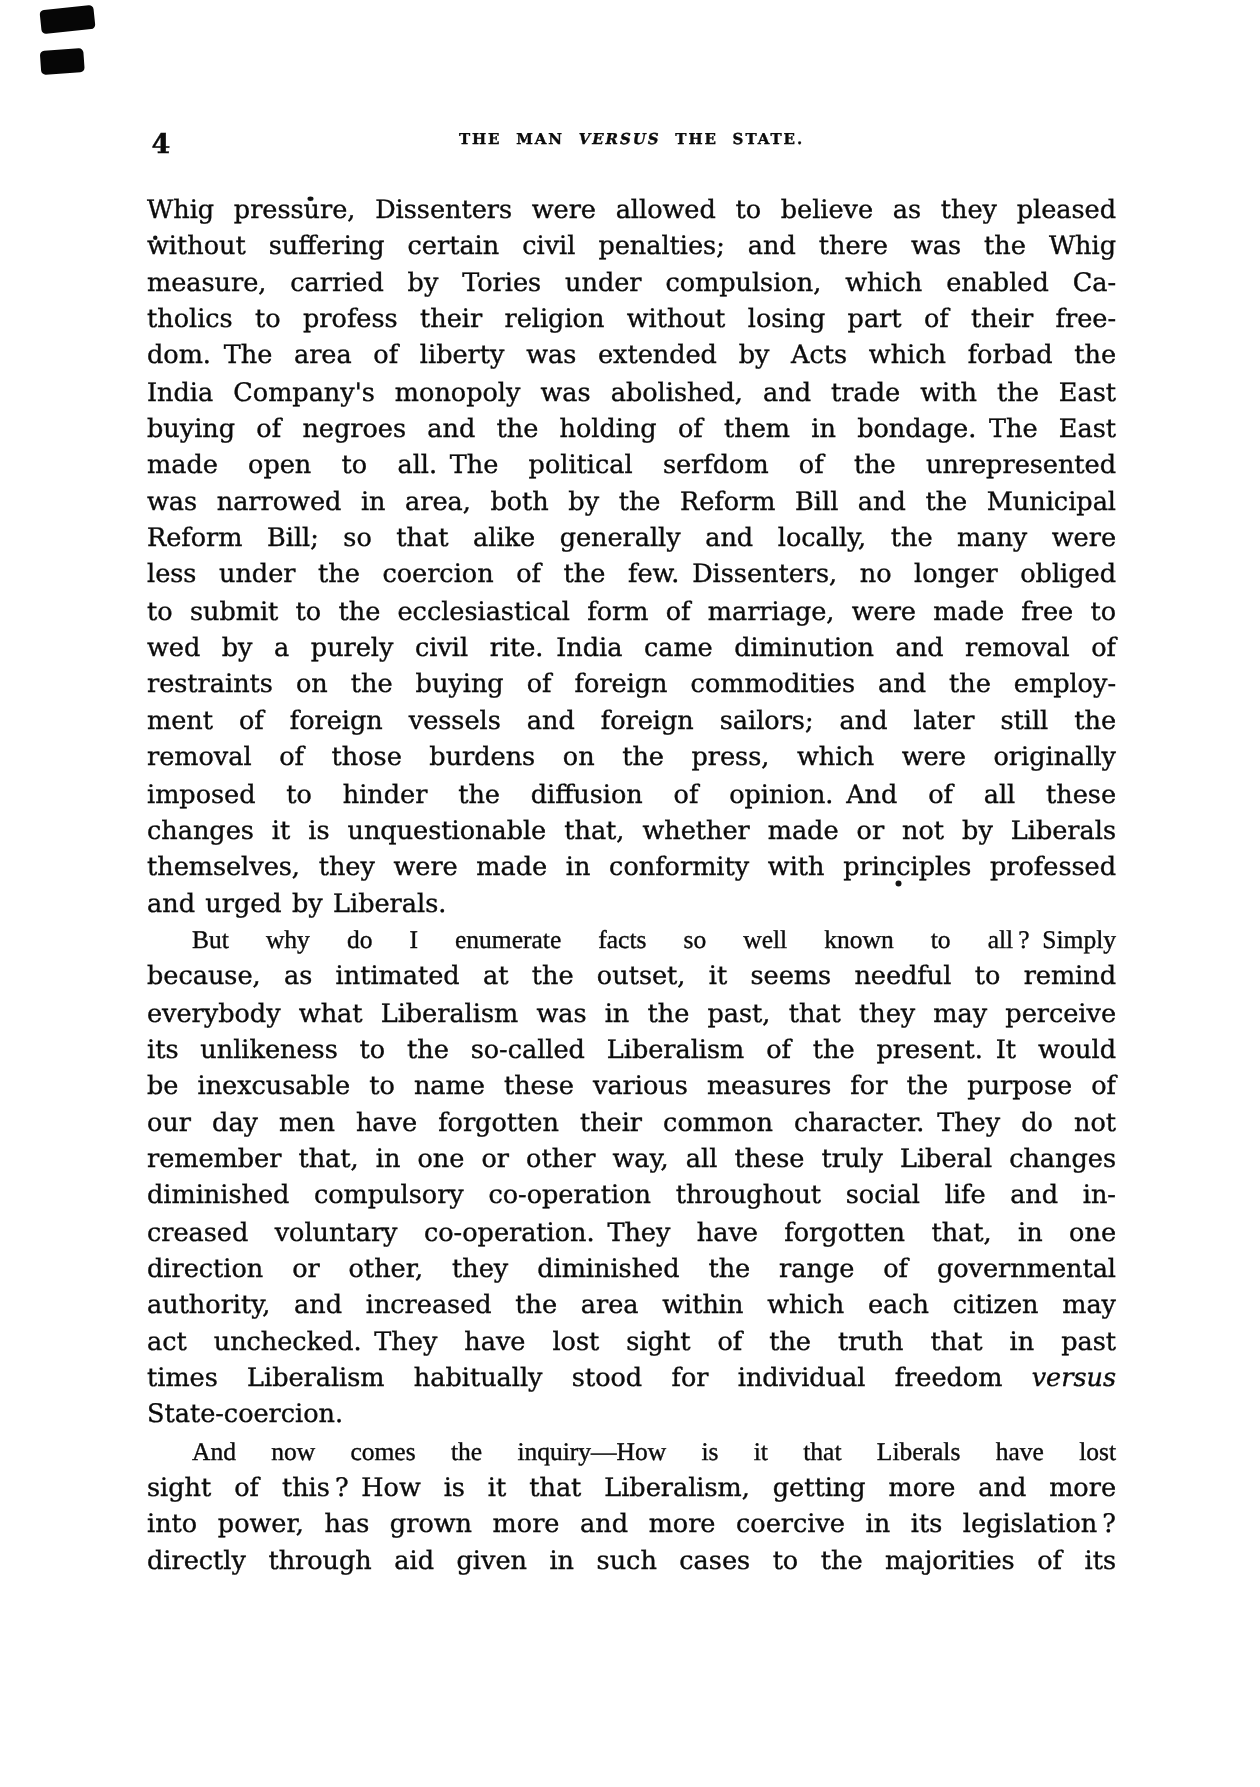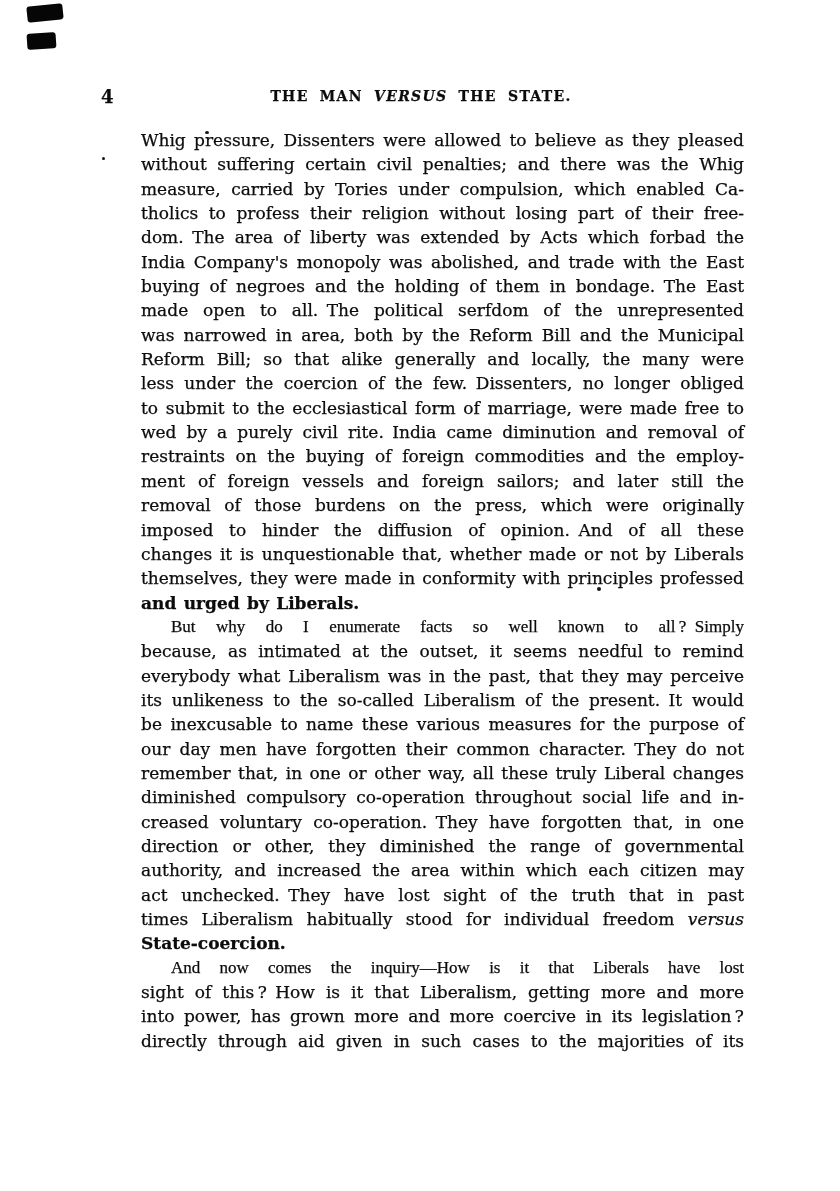--- a/index.html
+++ b/index.html
@@ -10,34 +10,33 @@
     -webkit-text-stroke:0.25px;
   }
   .running-header{
     position:absolute;left:98px;top:86px;width:646px;height:22px;
   }
   .page-number{
     position:absolute;left:3px;top:0;font-size:18px;font-weight:700;
   }
   .header-title{
     position:absolute;left:0;top:2px;width:100%;text-align:center;
-    font-size:14px;font-weight:700;letter-spacing:1.3px;word-spacing:5px;
+    font-size:10px;font-weight:700;letter-spacing:1.3px;word-spacing:5px;
     white-space:nowrap;
   }
   .text-block{
     position:absolute;left:98px;top:128px;width:646px;
     font-size:17px;line-height:24.35px;word-spacing:1.5px;
   }
   .line{
     text-align:justify;
     text-align-last:justify;
-    margin-left:43px;
     -moz-text-align-last:justify;
   }
-  .line.end{text-align-last:left;font-weight:bold;-moz-text-align-last:left;}
+  .line.end{text-align-last:left;-moz-text-align-last:left;}
   .line.ind{text-indent:30px;font-family:Liberation Serif, serif;}
   .it{font-style:italic;}
   .mark{
     position:absolute;background:#060606;border-radius:3px;
   }
   .speck{
     position:absolute;background:#141414;border-radius:50%;
   }
 </style>
 </head>

